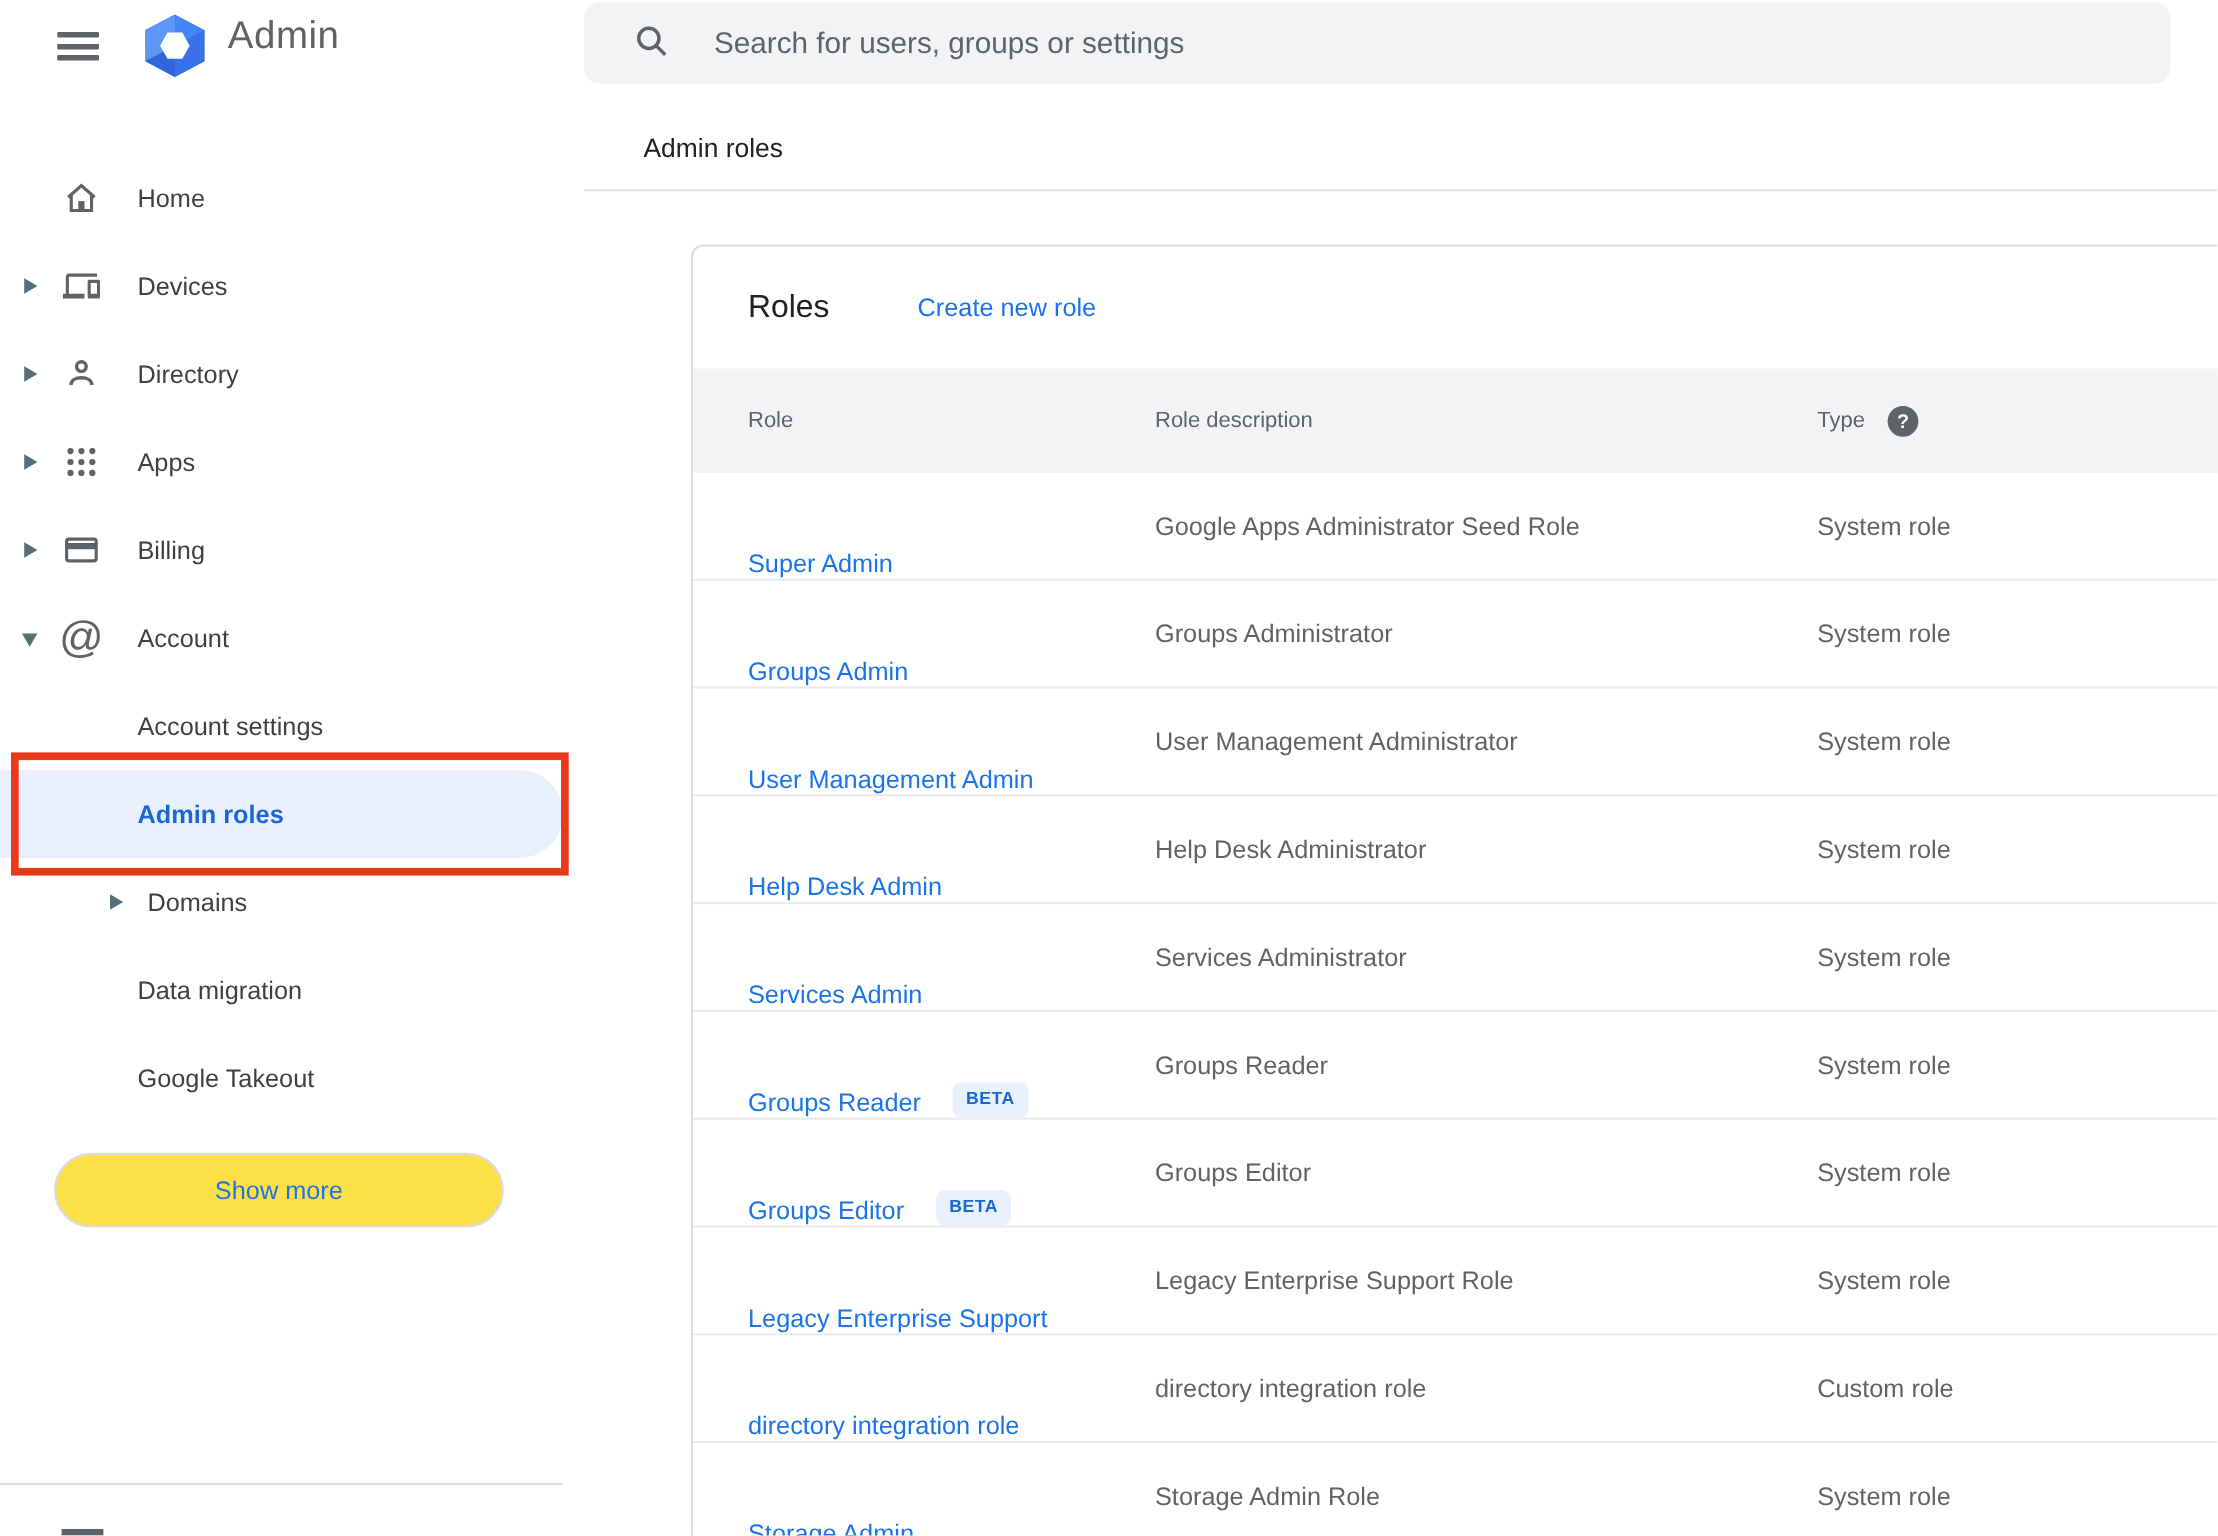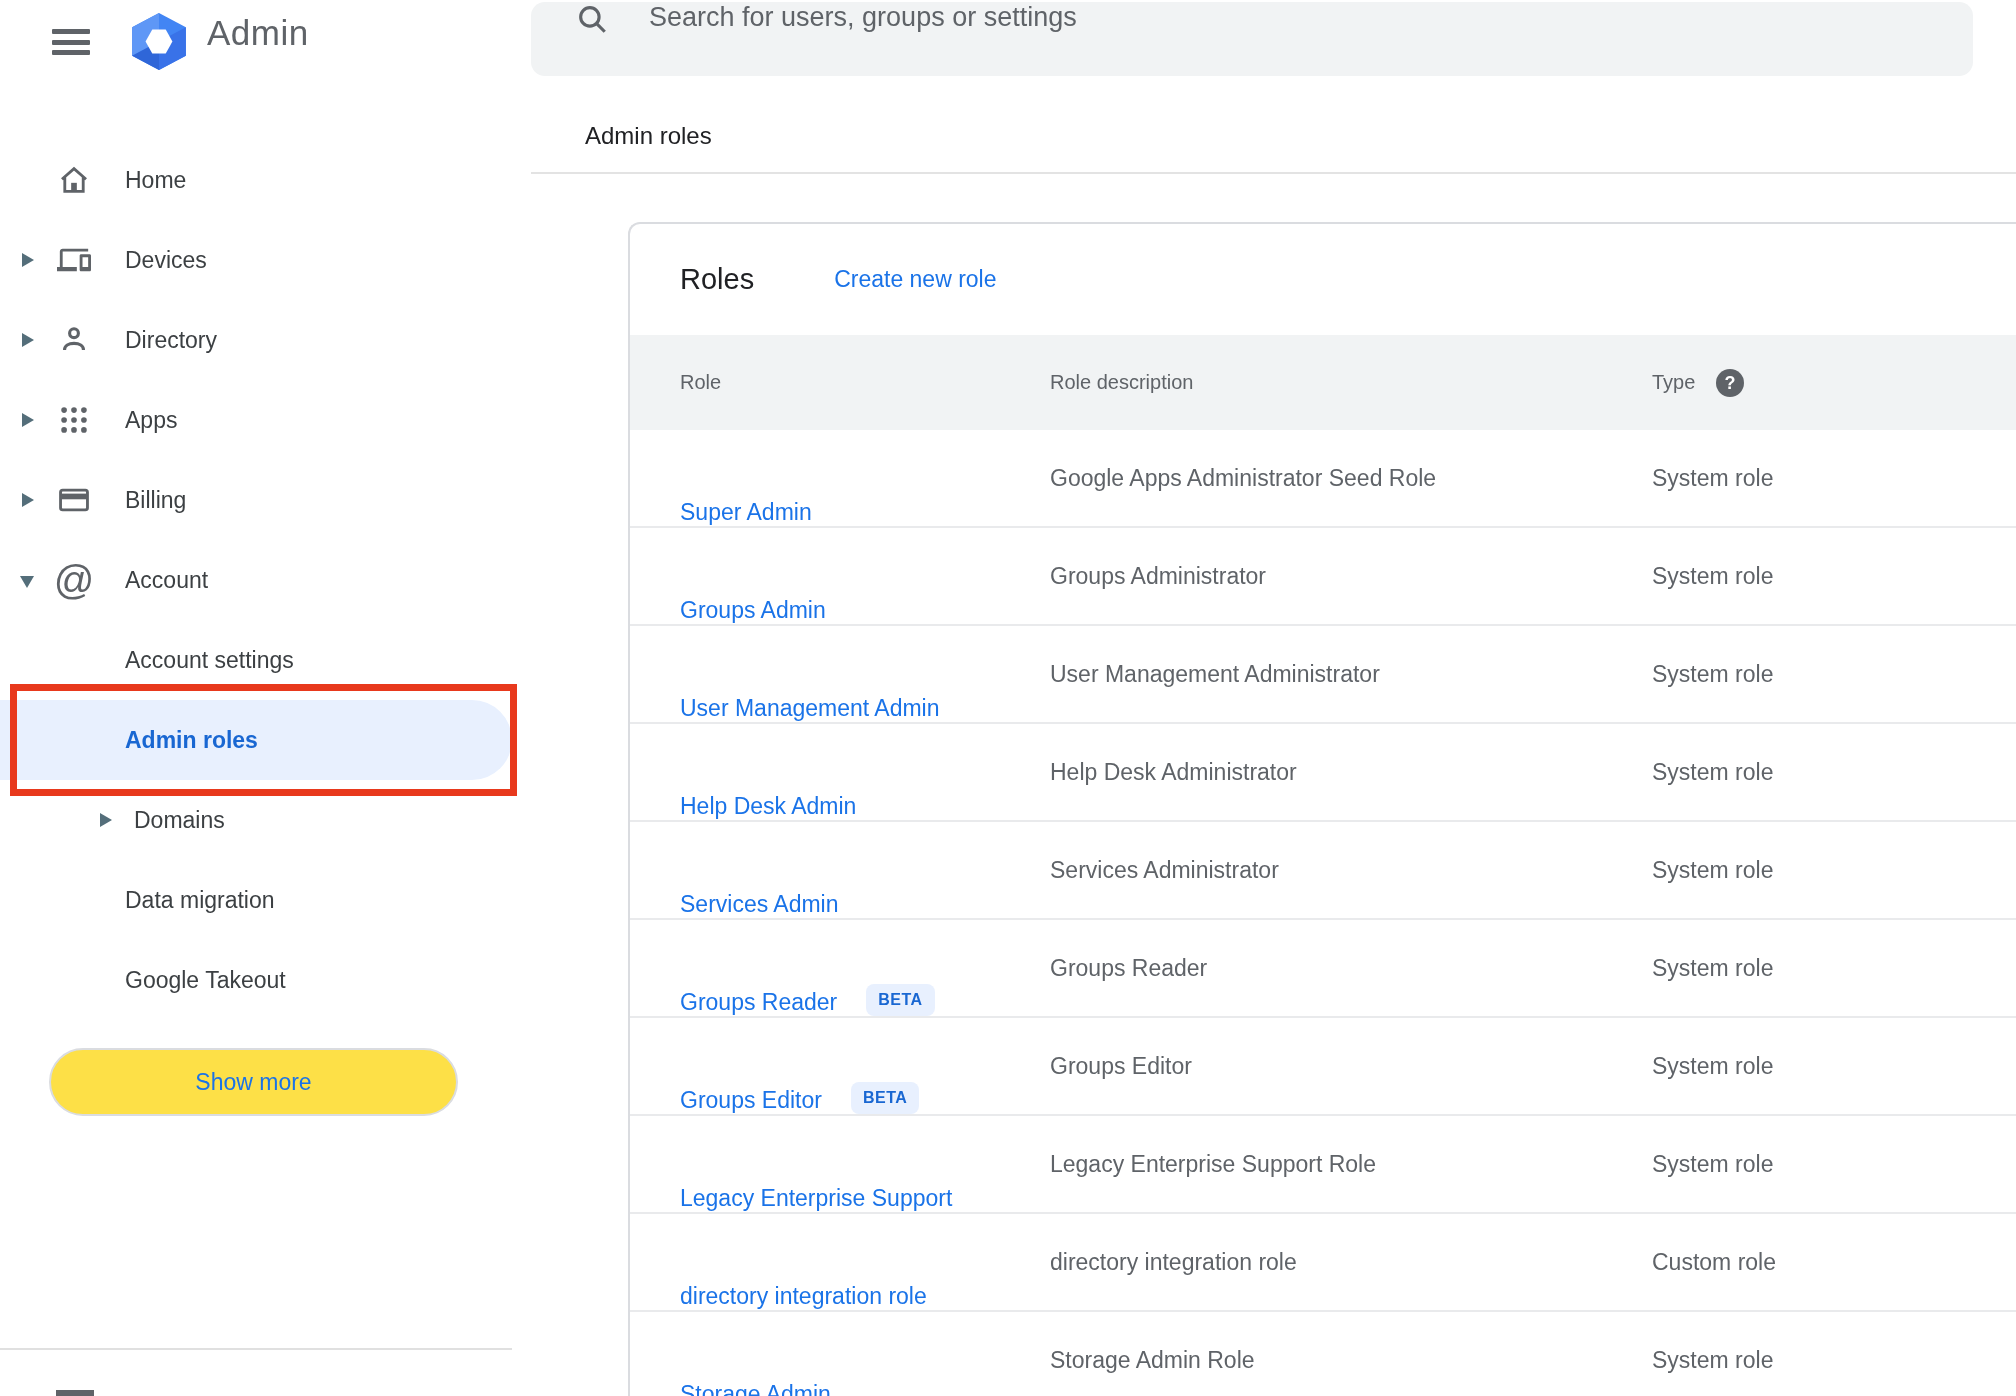--- a/index.html
+++ b/index.html
@@ -26,21 +26,21 @@
   .nav-label{position:absolute;left:125px;top:0;height:80px;line-height:80px;font-size:23px;color:#3c4043;white-space:nowrap;}
   .nav-item.selected::before{content:"";position:absolute;left:0;top:0;width:512px;height:80px;background:#e8f0fe;border-radius:0 40px 40px 0;}
   .nav-item.selected .nav-label{color:#1967d2;font-weight:700;position:absolute;}
   .show-more{position:absolute;left:49px;top:1048px;width:409px;height:68px;background:#fde047;border:2px solid #dadce0;border-radius:34px;color:#1a73e8;font-size:23px;font-weight:500;font-family:inherit;cursor:pointer;}
   .sidebar-bottom-divider{position:absolute;left:0;top:1348px;width:512px;height:2px;background:#e0e0e0;}
   .partial-icon{position:absolute;left:56px;top:1390px;width:38px;height:6px;background:#5f6368;}
   
   .red-box{position:absolute;left:10px;top:684px;width:493px;height:98px;border:7px solid #e8391d;z-index:9;pointer-events:none;}
   
   .main{position:absolute;left:531px;top:0;width:1485px;height:1396px;}
-  .searchbar{position:absolute;left:0;top:2px;width:1442px;height:74px;background:#f1f3f4;border-radius:14px;display:flex;align-items:flex-start;cursor:text;}
+  .searchbar{position:absolute;left:0;top:2px;width:1442px;height:74px;background:#f1f3f4;border-radius:14px;display:flex;align-items:center;cursor:text;}
   .search-icon{margin-left:44px;flex:none;}
   .search-placeholder{margin-left:40px;font-size:27px;color:#5f6368;}
   .breadcrumb{position:absolute;left:54px;top:122px;font-size:24px;color:#202124;}
   .main-divider{position:absolute;left:0;top:172px;width:1485px;height:2px;background:#e3e3e3;}
   .card{position:absolute;left:97px;top:222px;width:1388px;height:1174px;border-top:2px solid #dadce0;border-left:2px solid #dadce0;border-radius:12px 0 0 0;background:#fff;}
   .card-head{height:111px;display:flex;align-items:center;}
   .card-title{margin-left:50px;font-size:29px;color:#202124;}
   .create-link{margin-left:80px;font-size:23px;color:#1a73e8;font-weight:500;text-decoration:none;cursor:pointer;}
   .thead{position:relative;height:95px;background:#f1f3f4;}
   .th{position:absolute;top:0;height:95px;line-height:95px;font-size:20px;color:#5f6368;}

